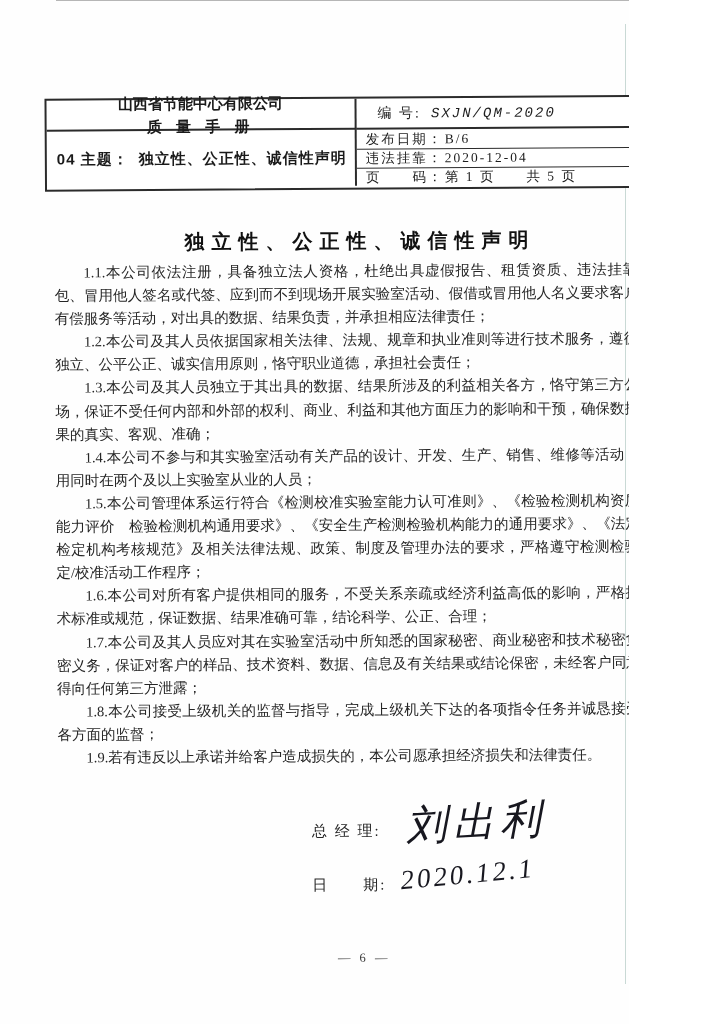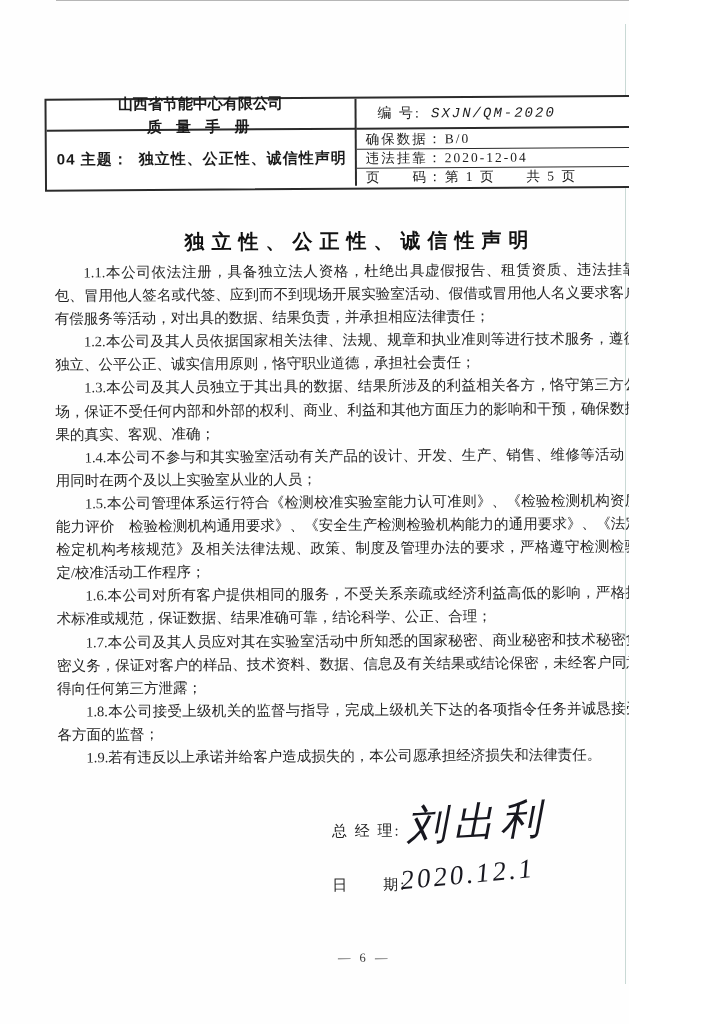--- a/index.html
+++ b/index.html
@@ -62,21 +62,21 @@
     position:absolute;top:228px;left:0;width:723px;text-align:center;
     font-weight:bold;font-size:20px;letter-spacing:7px;color:#111;
   }
   .doc-body{
     position:absolute;left:56px;top:260px;width:613px;
     font-size:14.5px;line-height:23.1px;text-align:justify;color:#262626;
   }
   .doc-body p{margin:0;text-indent:2em;}
   
   .sig-label{
-    position:absolute;left:330px;font-size:15px;color:#242424;letter-spacing:2px;
+    position:absolute;left:310px;font-size:15px;color:#242424;letter-spacing:2px;
   }
   .lbl-manager{top:822px;}
   .lbl-date{top:876px;}
   .hand{
     font-style:italic;color:#17171f;
     font-family:"Liberation Serif","DejaVu Serif",serif;
   }
   .sig-name{
     position:absolute;left:404px;top:796px;
     font-size:41px;letter-spacing:6px;transform:rotate(-3deg);
@@ -107,22 +107,22 @@
       </div>
       <div class="cell c-docno">
         <span class="lbl">编 号:</span>
         <span class="val">SXJN/QM-2020</span>
       </div>
       <div class="cell c-topic">
         <span class="t-label">04 主题：</span>
         <span class="t-title">独立性、公正性、诚信性声明</span>
       </div>
       <div class="cell c-r1">
-        <span class="r-lbl">确保数据：</span>
-        <span class="r-val">B/0</span>
+        <span class="r-lbl">发布日期：</span>
+        <span class="r-val">B/6</span>
       </div>
       <div class="cell c-r2">
         <span class="r-lbl">违法挂靠：</span>
         <span class="r-val">2020-12-04</span>
       </div>
       <div class="cell c-r3">
         <span class="r-lbl">页　　码：</span>
         <span class="r-val">第 1 页　　共 5 页</span>
       </div>
     </div>

